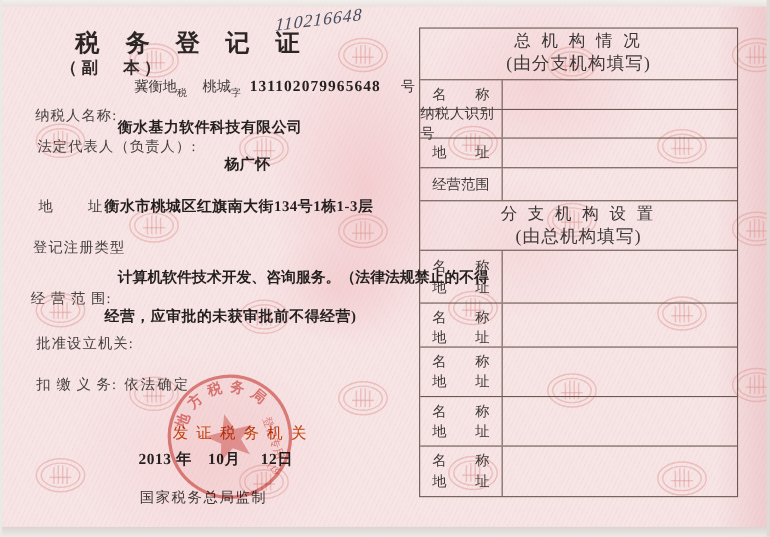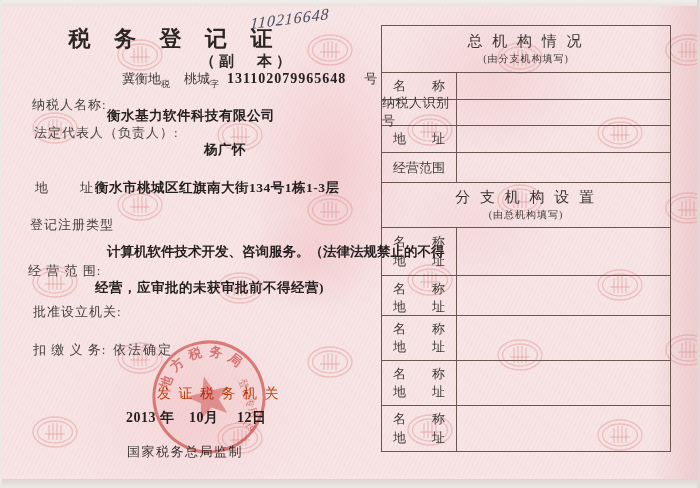--- a/index.html
+++ b/index.html
@@ -25,39 +25,39 @@
   .edge.bottom{left:0;bottom:0;width:700px;height:9px;background:linear-gradient(#dcd4d1,#eceae7);}
   .edge.left{left:0;top:0;width:2px;height:488px;}
   .edge.right{right:0;top:0;width:3px;height:488px;background:#ded9d5;}
   .wm{position:absolute;left:0;top:0;z-index:1;pointer-events:none;}
   .abs{position:absolute;white-space:nowrap;}
   .lbl{font-size:13px;color:#45403e;letter-spacing:1px;}
   .val{font-weight:bold;color:#241f1e;font-size:13.5px;letter-spacing:.5px;}
   .leftpanel{position:absolute;inset:0;z-index:5;}
   .title{left:55px;top:24px;width:240px;text-align:center;font-size:22px;font-weight:bold;
          letter-spacing:9px;color:#2b2524;}
-  .subtitle{left:55px;top:52px;width:240px;text-align:right;font-size:15px;font-weight:bold;
+  .subtitle{left:55px;top:52px;width:240px;text-align:left;font-size:15px;font-weight:bold;
             letter-spacing:4px;color:#2f2a29;}
   .handno{left:250px;top:10px;font-size:16px;font-style:italic;color:#474c5e;
           transform:rotate(-7deg) skewX(-10deg);letter-spacing:1px;}
   .certline{left:122px;top:70px;font-size:13px;color:#3c3736;}
   .certline .small{font-size:9px;position:relative;top:4px;}
   .certline .num{font-size:14px;font-weight:bold;color:#262120;letter-spacing:1px;margin:0 4px 0 8px;}
   .certline .gap{display:inline-block;width:14px;}
   .seal{position:absolute;left:150px;top:338px;z-index:8;mix-blend-mode:multiply;
         transform:rotate(-14deg);opacity:.85;}
   
   .rtable{position:absolute;left:381px;top:25px;width:290px;height:427px;z-index:2;
           border:1.5px solid #6b574f;box-sizing:border-box;display:flex;flex-direction:column;
           color:#3f3a38;}
   .trow{display:flex;border-bottom:1px solid #6b574f;box-sizing:border-box;}
   .trow:last-child{border-bottom:none;}
   .thead{flex-direction:column;align-items:center;justify-content:center;}
   .thead .t1{font-size:15px;letter-spacing:3px;color:#3a3534;}
-  .thead .t2{font-size:10px;letter-spacing:1px;margin-top:1px;}
+  .thead .t2{font-size:16px;letter-spacing:1px;margin-top:1px;}
   .lcell{width:75px;border-right:1px solid #6b574f;box-sizing:border-box;display:flex;
          flex-direction:column;align-items:center;justify-content:center;font-size:13px;}
   .vcell{flex:1;}
   .pair .lcell{justify-content:space-around;padding:4px 0;}
   .h47{height:47px;} .h27{height:27px;} .h26{height:26px;} .h28{height:28px;} .h30{height:30px;}
   .h45{height:45px;} .h48{height:48px;} .h40{height:40px;} .h46{height:46px;}
   .bsline1{left:107px;top:243px;font-weight:bold;color:#241f1e;font-size:13.5px;z-index:6;}
 </style>
 </head>
 <body>

